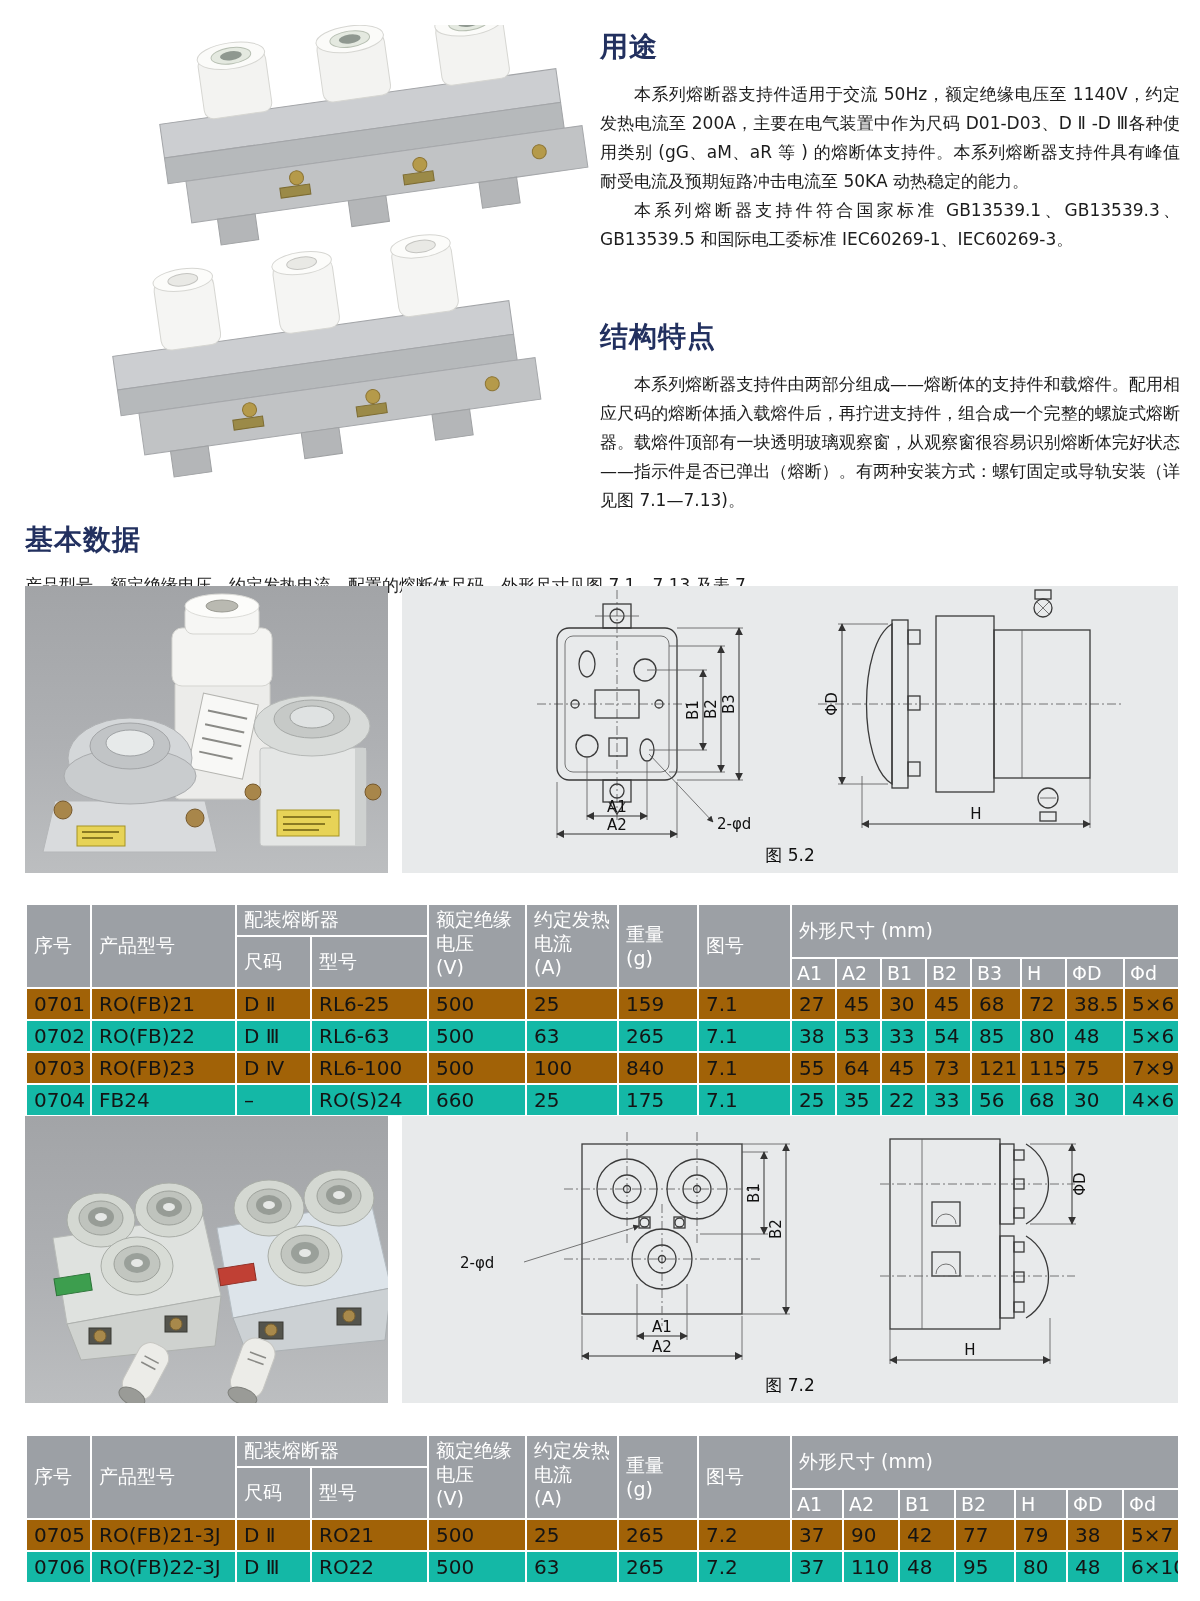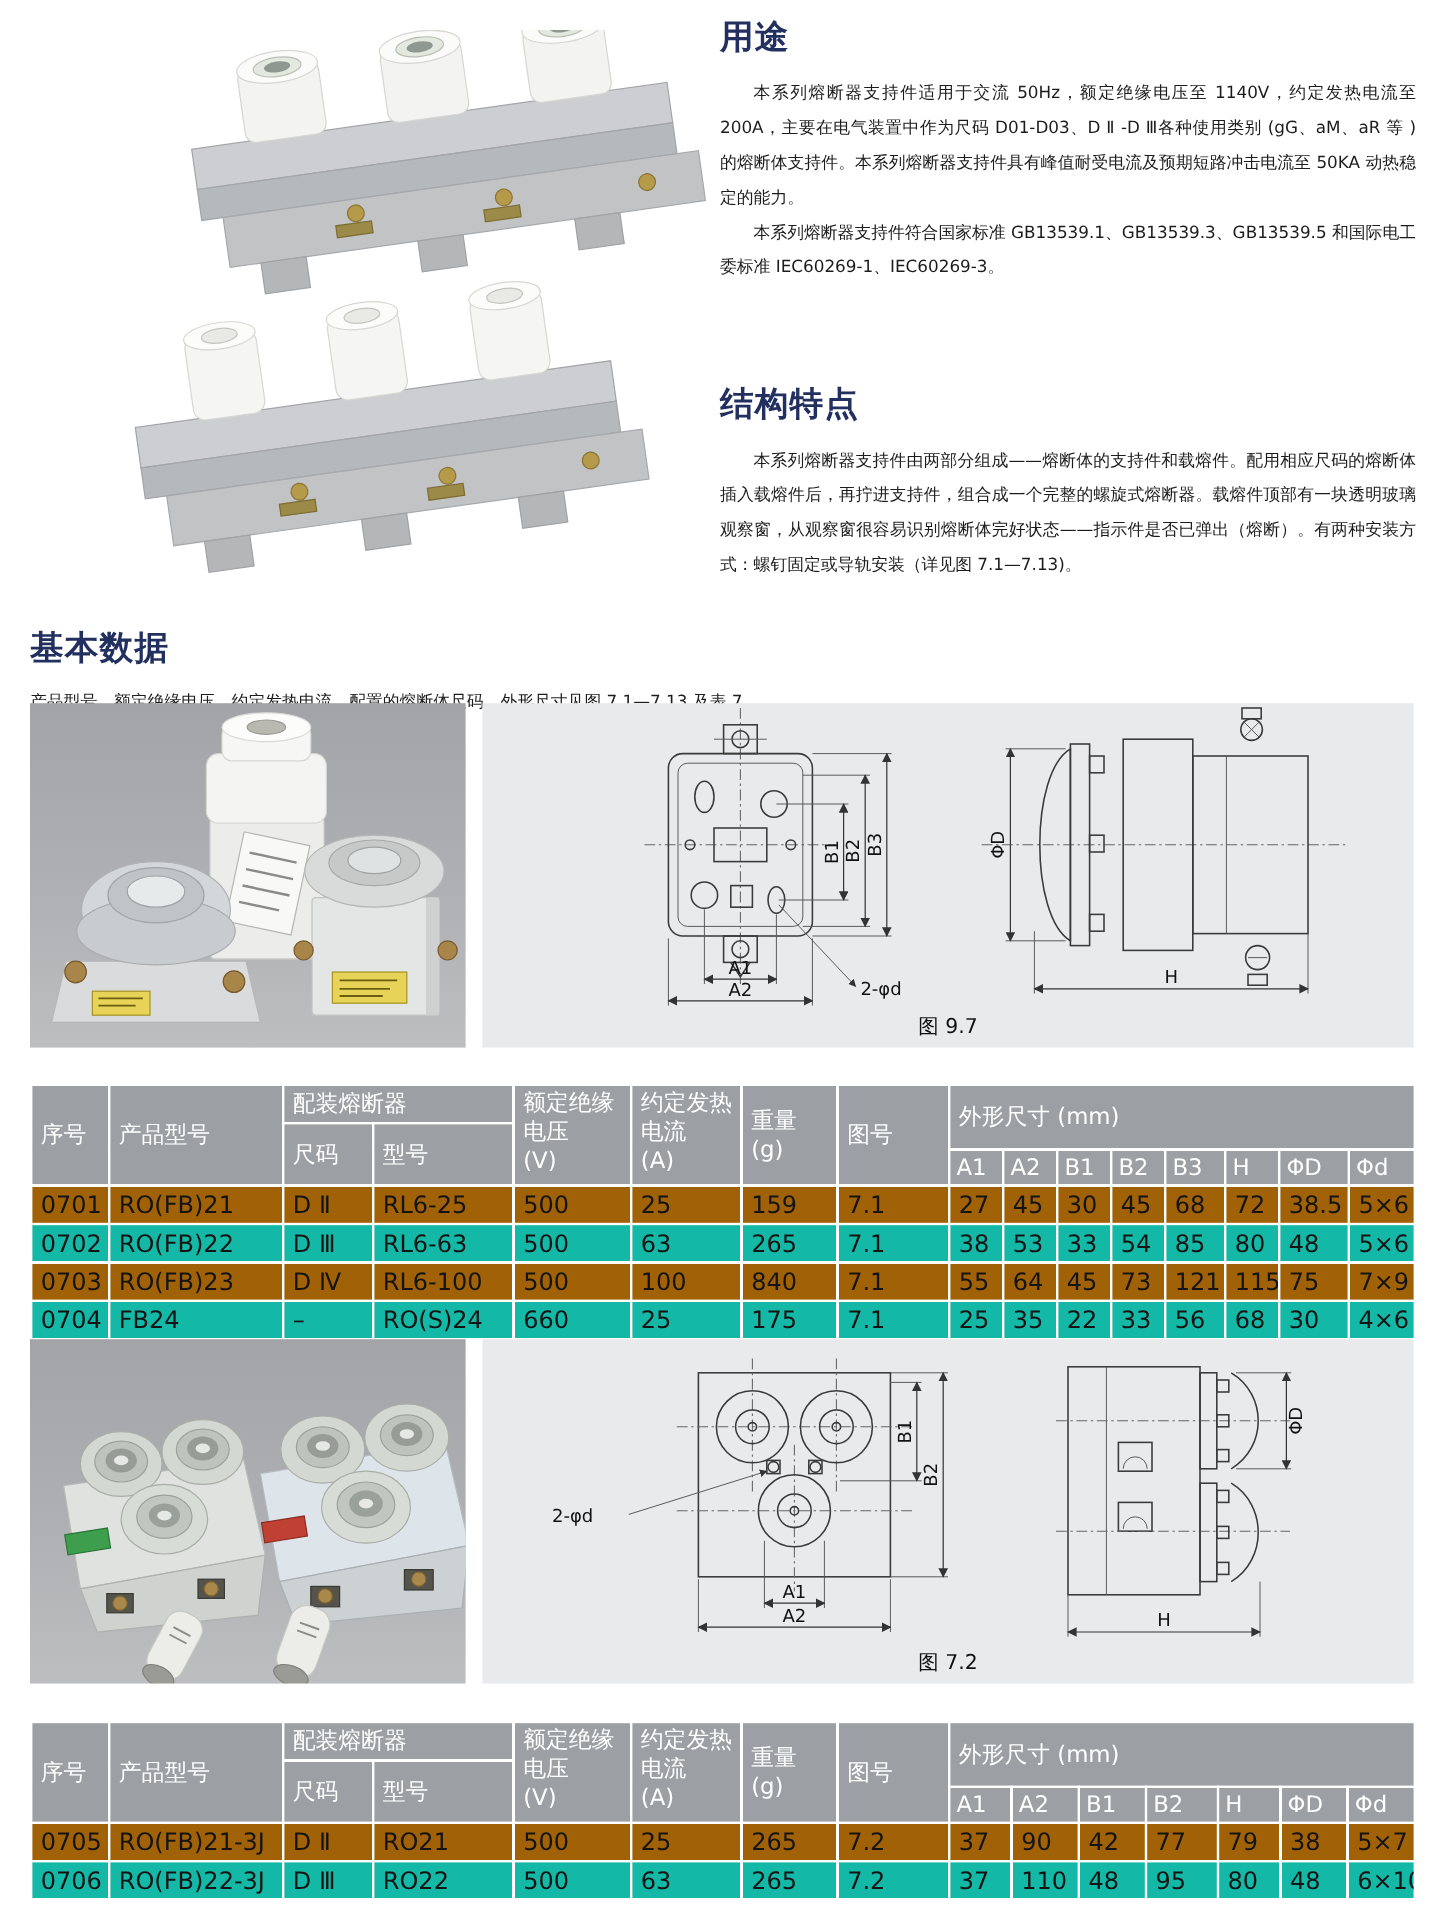--- a/index.html
+++ b/index.html
@@ -4,21 +4,21 @@
 <style>
   * { box-sizing: border-box; }
   html,body { margin:0; padding:0; }
   body {
     width:1200px; height:1601px; position:relative; background:#ffffff;
     font-family:"DejaVu Sans","Liberation Sans",sans-serif; color:#1a1a1a;
   }
   .abs { position:absolute; }
   h2.sec { margin:0; font-size:28px; font-weight:bold; color:#22305f; letter-spacing:1px; }
   p.body {
-    margin:0; font-size:14px; line-height:29px; color:#1c1c1c;
+    margin:0; font-size:17px; line-height:29px; color:#1c1c1c;
     text-align:justify; text-indent:2em;
   }
   .cap { font-size:17px; color:#111; text-align:center; }
 
   
   .figrow { display:flex; gap:14px; }
   .photo-panel {
     width:363px; height:287px; overflow:hidden;
     background:linear-gradient(180deg,#a2a4a7 0%,#aeb0b3 55%,#bcbec0 100%);
   }
@@ -111,21 +111,21 @@
       </g>
       <circle cx="128" cy="142" r="7" fill="#b59a4a" stroke="#8c7433"></circle>
       <circle cx="252" cy="146" r="7" fill="#b59a4a" stroke="#8c7433"></circle>
       <circle cx="372" cy="150" r="7" fill="#b59a4a" stroke="#8c7433"></circle>
       <rect x="110" y="150" width="30" height="10" fill="#9b8a48" stroke="#7d6c32"></rect>
       <rect x="234" y="154" width="30" height="10" fill="#9b8a48" stroke="#7d6c32"></rect>
     </g>
   </svg>
 </div>
 
-<div class="abs" style="left:600px;top:12px;width:580px;">
+<div class="abs" style="left:600px;top:28px;width:580px;">
   <h2 class="sec">用途</h2>
   <p class="body" style="margin-top:14px;">本系列熔断器支持件适用于交流 50Hz，额定绝缘电压至 1140V，约定发热电流至 200A，主要在电气装置中作为尺码 D01-D03、D Ⅱ -D Ⅲ各种使用类别 (gG、aM、aR 等 ) 的熔断体支持件。本系列熔断器支持件具有峰值耐受电流及预期短路冲击电流至 50KA 动热稳定的能力。</p>
   <p class="body">本系列熔断器支持件符合国家标准 GB13539.1、GB13539.3、GB13539.5 和国际电工委标准 IEC60269-1、IEC60269-3。</p>
 </div>
 
 <div class="abs" style="left:600px;top:318px;width:580px;">
   <h2 class="sec">结构特点</h2>
   <p class="body" style="margin-top:14px;">本系列熔断器支持件由两部分组成——熔断体的支持件和载熔件。配用相应尺码的熔断体插入载熔件后，再拧进支持件，组合成一个完整的螺旋式熔断器。载熔件顶部有一块透明玻璃观察窗，从观察窗很容易识别熔断体完好状态——指示件是否已弹出（熔断）。有两种安装方式：螺钉固定或导轨安装（详见图 7.1—7.13)。</p>
 </div>
 
@@ -253,21 +253,21 @@
         <line class="thin" x1="56" y1="198" x2="6" y2="198"></line>
         <line class="dimln" x1="10" y1="38" x2="10" y2="198" marker-start="url(#ar1)" marker-end="url(#ar1)"></line>
         <text class="dimt" transform="rotate(-90 5 118)" x="5" y="118" text-anchor="middle">ΦD</text>
 
         <line class="thin" x1="30" y1="190" x2="30" y2="242"></line>
         <line class="thin" x1="258" y1="192" x2="258" y2="242"></line>
         <line class="dimln" x1="30" y1="238" x2="258" y2="238" marker-start="url(#ar1)" marker-end="url(#ar1)"></line>
         <text class="dimt" x="144" y="233" text-anchor="middle">H</text>
       </g>
     </svg>
-    <div class="cap">图 9.7</div>
+    <div class="cap">图 5.2</div>
   </div>
 </div>
 
 <table class="dtable abs" style="left:25px;top:903px;">
   <colgroup>
     <col style="width:65px">
       <col style="width:145px">
       <col style="width:75px">
       <col style="width:117px">
     <col style="width:98px">

